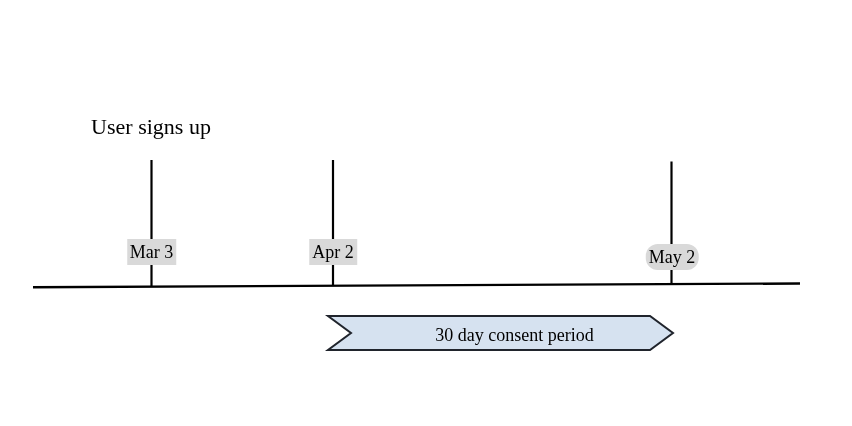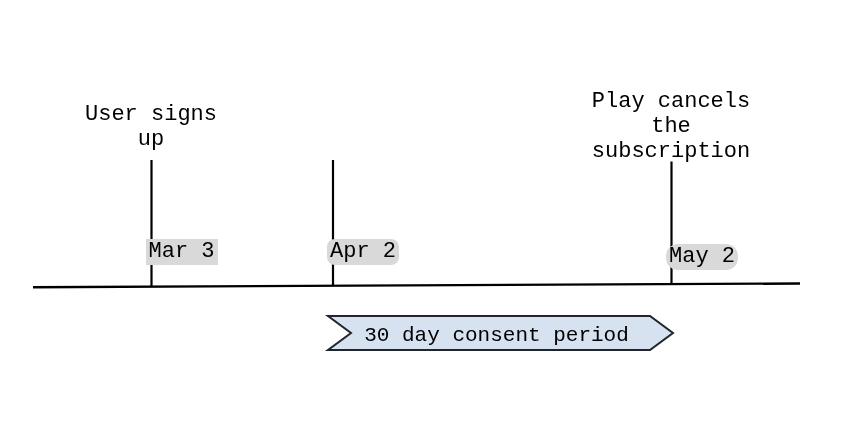--- a/index.html
+++ b/index.html
@@ -9,72 +9,70 @@
     --date-badge-bg:#d9d9d9;
     --ribbon-fill:#d6e2f0;
     --ribbon-border:#20242c;
   }
   html,body{margin:0;padding:0;background:#ffffff;}
   .canvas{
     position:relative;
     width:852px;height:426px;
     background:#ffffff;
     overflow:hidden;
-    font-family:Liberation Mono, monospace;
+    font-family:Liberation Serif, serif;
     color:var(--text-color);
   }
   .shapes{position:absolute;left:0;top:0;width:852px;height:426px;}
   .axis-line{stroke:var(--axis-color);stroke-width:2.4;}
   .tick-line{stroke:var(--tick-color);stroke-width:2.2;}
   .ribbon{stroke:var(--ribbon-border);stroke-width:2;stroke-linejoin:miter;}
   .event-label{
     position:absolute;
     display:flex;align-items:center;justify-content:center;
     text-align:center;
     font-size:22px;line-height:25px;
     top:89px;height:75px;
   }
   .event-label.e1{left:71px;width:160px;}
   .event-label.e2{left:253px;width:160px;}
   .event-label.e3{left:581px;width:180px;}
   .date-badge{
     position:absolute;
     transform:translateX(-50%);
     background:var(--date-badge-bg);
-    font-size:22px;line-height:26px;
+    font-size:18px;line-height:26px;
     padding:0 3px;
     white-space:nowrap;
-    margin-left:30px;
   }
   .date-badge.d1{left:151.5px;top:239px;}
-  .date-badge.d2{left:333px;top:239px;border-radius:8px;}
+  .date-badge.d2{left:333px;top:239px;}
   .date-badge.d3{left:672px;top:244px;border-radius:12px;}
   .ribbon-label{
     position:absolute;
-    left:326px;top:316px;width:341px;height:38px;
+    left:344px;top:316px;width:341px;height:38px;
     display:flex;align-items:center;justify-content:center;
-    font-size:21px;line-height:25px;
+    font-size:18px;line-height:25px;
     white-space:nowrap;
   }
 </style>
 </head>
 <body>
 
 <div class="canvas">
 
   <svg class="shapes" viewBox="0 0 852 426" xmlns="http://www.w3.org/2000/svg">
     <line class="tick-line" x1="151.5" y1="160" x2="151.5" y2="286.3"></line>
     <line class="tick-line" x1="333" y1="160" x2="333" y2="285.4"></line>
     <line class="tick-line" x1="671.5" y1="161.5" x2="671.5" y2="283.8"></line>
     <line class="axis-line" x1="33" y1="287.2" x2="800" y2="283.5"></line>
     <polygon class="ribbon" points="328,316 650,316 673,333 650,350 328,350 351,333" fill="#d6e2f0"></polygon>
   </svg>
 
   <div class="event-label e1">User signs up</div>
-  <div class="event-label e3">Play cancels the subscription</div>
 
   <div class="date-badge d1">Mar 3</div>
   <div class="date-badge d2">Apr 2</div>
   <div class="date-badge d3">May 2</div>
 
   <div class="ribbon-label">30 day consent period</div>
 
 </div>
 
 </body></html>

